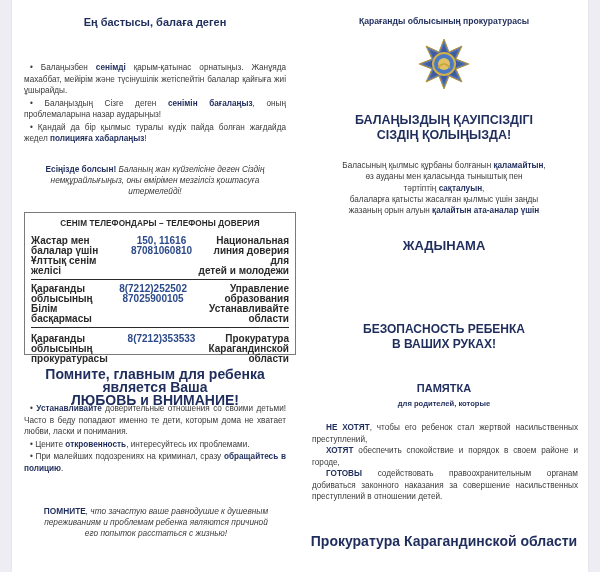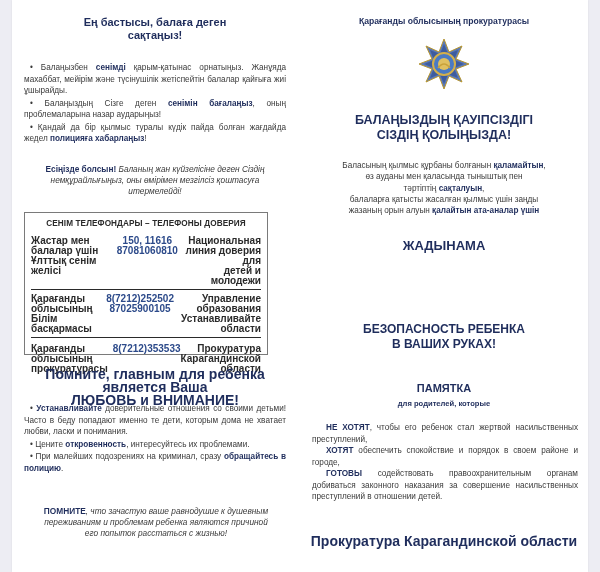--- a/index.html
+++ b/index.html
@@ -45,21 +45,21 @@
       text-align: center;
       font-style: italic;
       color: #3a3a3a;
     }
     .center-italic b { font-style: normal; color: #1f2d5c; }
 
     
     .phone-box {
       position: absolute;
       left: 24px; top: 212px;
-      width: 244px; height: 143px;
+      width: 272px; height: 143px;
       border: 1px solid #7a7a7a;
       padding: 0 6px;
     }
     .phone-box .box-title {
       font-weight: bold;
       font-size: 8.2px;
       text-align: center;
       color: #2a2a2a;
       margin-top: 6px;
       letter-spacing: 0.1px;
@@ -99,21 +99,20 @@
     }
   </style>
 </head>
 <body>
 
 <div class="page"></div>
 
 <div class="col col-left">
   <div class="h-title" style="position:absolute;top:16px;left:0;width:262px;">
     <div>Ең бастысы, балаға деген</div>
-    <div>сақтаңыз!</div>
   </div>
 
   <div class="para" style="position:absolute;top:62px;left:0;width:262px;">
     <div class="bullet ind" style="text-indent:6px;padding-left:0;">
       <span>• Балаңызбен </span><b>сенімді</b><span> қарым-қатынас орнатыңыз. Жанұяда махаббат, мейірім және түсiнушiлiк жетiспейтiн балалар қайғыға жиі ұшырайды.</span>
     </div>
     <div class="bullet" style="text-indent:6px;margin-top:1px;">
       <span>• Балаңыздың Сізге деген </span><b>сенімін бағалаңыз</b><span>, оның проблемаларына назар аударыңыз!</span>
     </div>
     <div class="bullet" style="text-indent:6px;margin-top:1px;">

